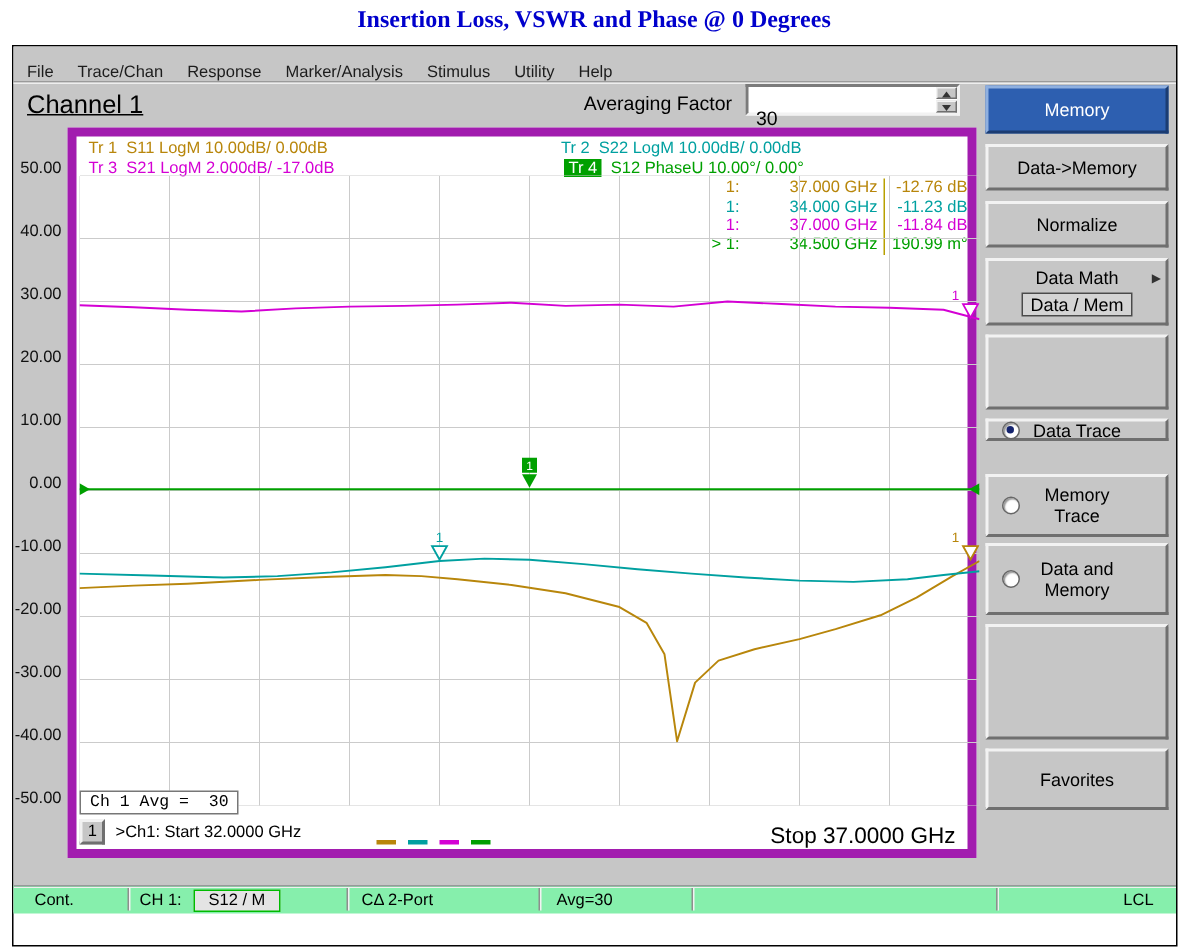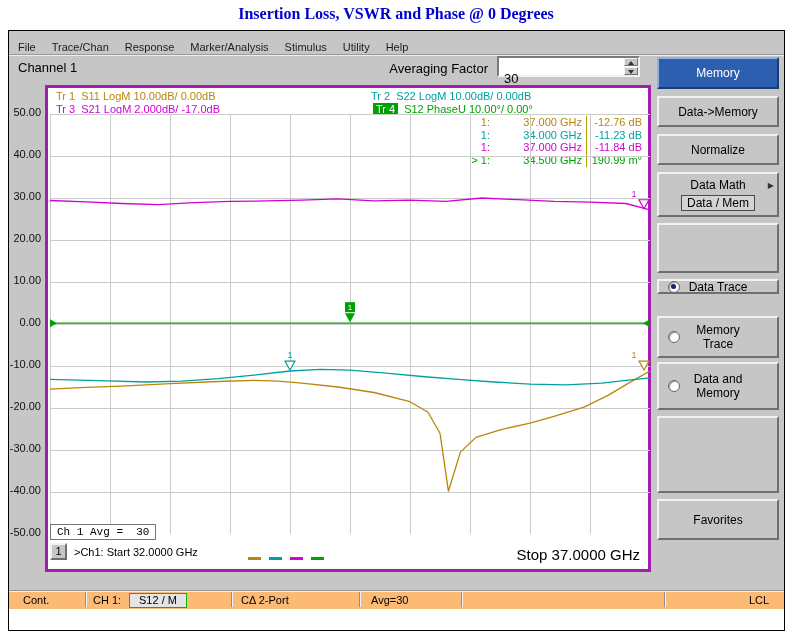--- a/index.html
+++ b/index.html
@@ -8,39 +8,39 @@
   #title{position:absolute;top:5px;left:0;width:100%;text-align:center;
          font-family:"Liberation Serif",serif;font-size:16px;font-weight:bold;
          color:#0000cc;cursor:pointer;}
   #frame{position:absolute;left:8px;top:30px;width:777px;height:601px;border:1px solid #000;
          background:#fff;box-sizing:border-box;}
   #panel{position:absolute;left:9px;top:31px;width:775px;height:577px;background:#c6c6c6;}
   #menubar{position:absolute;left:18px;top:40px;height:14px;white-space:nowrap;}
   .menu-item{display:inline-block;margin-right:16px;font-size:11px;color:#1c1c1c;cursor:pointer;}
   #menu-sep{position:absolute;left:9px;top:54px;width:775px;height:0;
             border-top:1px solid #9a9a9a;border-bottom:1px solid #eeeeee;}
-  #channel-label{position:absolute;left:18px;top:60px;font-size:13px;}
+  #channel-label{position:absolute;left:18px;top:60px;font-size:17px;text-decoration:underline;}
   #avg-label{position:absolute;left:348px;top:61px;width:140px;text-align:right;font-size:13px;}
   #avg-input{position:absolute;left:497px;top:56px;width:143px;height:21px;background:#fff;
              border:2px solid;border-color:#7b7b7b #f2f2f2 #f2f2f2 #7b7b7b;box-sizing:border-box;}
   #avg-value{position:absolute;left:5px;top:13px;font-size:13px;}
   #avg-spin{position:absolute;right:0;top:0;width:14px;height:17px;}
   .spin-btn{position:absolute;left:0;width:14px;height:8px;background:#c6c6c6;
             border:1px solid;border-color:#f2f2f2 #6f6f6f #6f6f6f #f2f2f2;box-sizing:border-box;cursor:pointer;}
   .spin-up{top:0;} .spin-dn{top:9px;height:8px;}
   .arr{position:absolute;left:3px;width:0;height:0;}
   .arr-up{top:2px;border-left:3px solid transparent;border-right:3px solid transparent;border-bottom:4px solid #333;}
   .arr-dn{top:2px;border-left:3px solid transparent;border-right:3px solid transparent;border-top:4px solid #333;}
 
   #yaxis{position:absolute;left:6px;top:105px;width:35px;height:450px;}
   .ylab{position:absolute;right:0;width:35px;height:12px;line-height:12px;
         text-align:right;font-size:11px;color:#111;}
 
   #plot{position:absolute;left:45px;top:85px;width:606px;height:487px;background:#fff;
-        border:3px solid #a21caf;box-sizing:border-box;}
+        border:6px solid #a21caf;box-sizing:border-box;}
   .legend-entry{position:absolute;font-size:11px;white-space:pre;cursor:pointer;}
   .tr-badge{margin-right:6px;}
   .tr-badge.act{background:#00A000;color:#fff;padding:0 3px;}
   #readout{position:absolute;left:404px;top:28px;width:192px;font-size:11px;}
   .readout-row{position:absolute;left:0;width:192px;white-space:nowrap;}
   .ro-c{display:inline-block;text-align:right;}
   .ro-label{width:38px;} .ro-freq{width:92px;} .ro-value{width:60px;}
   #readout-sep{position:absolute;left:538px;top:28px;width:1px;height:51px;background:#b8a000;}
   #chart-svg{position:absolute;left:2px;top:26px;}
   #avg-box{position:absolute;left:2px;top:436px;border:1px solid #777;background:#fff;
@@ -62,21 +62,21 @@
   .sb-btn.col{flex-direction:column;}
   .sb-lbl{white-space:pre-line;line-height:14px;}
   .sub-box{display:inline-block;border:1px solid #4a4a4a;background:#d4d4d4;
            padding:0 5px;margin-top:3px;font-size:12px;}
   .submenu-arrow{position:absolute;right:3px;top:7px;font-size:8px;color:#333;}
   .radio{position:absolute;left:9px;top:50%;margin-top:-6px;width:10px;height:10px;border-radius:50%;
          background:#fff;border:1px solid #666;box-shadow:inset 1px 1px 1px #999;}
   .radio.sel::after{content:"";position:absolute;left:2px;top:2px;width:5px;height:5px;
                     border-radius:50%;background:#15246e;}
 
-  #statusbar{position:absolute;left:9px;top:590px;width:775px;height:18px;background:#fdba74;
+  #statusbar{position:absolute;left:9px;top:590px;width:775px;height:18px;background:#86efac;
              border-top:1px solid #98989a;box-shadow:inset 0 1px 0 #f0f0f0;
              font-size:11px;line-height:18px;}
   .sb-cell{position:absolute;top:0;white-space:nowrap;}
   #meas-box{position:absolute;left:120px;top:2px;height:13px;line-height:13px;
             border:1px solid #00bb00;background:#e4e4e4;padding:0 9px;}
   .sb-sep{position:absolute;top:1px;height:15px;width:0;
           border-left:1px solid #8e8e8e;border-right:1px solid #f2f2f2;}
 </style>
 </head>
 <body>

